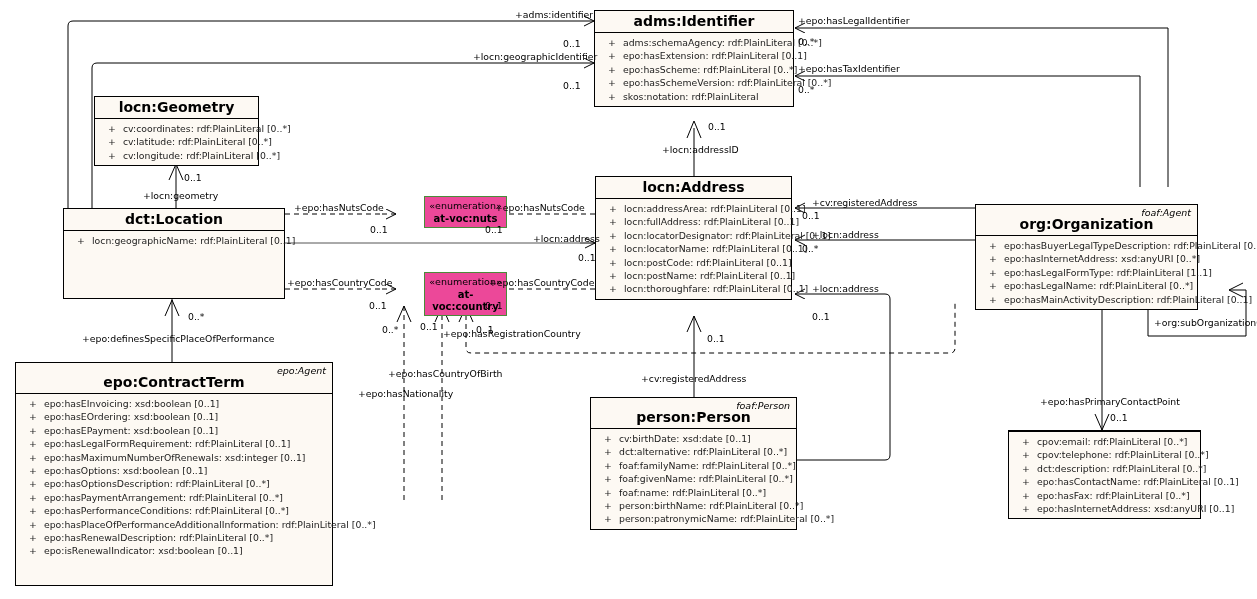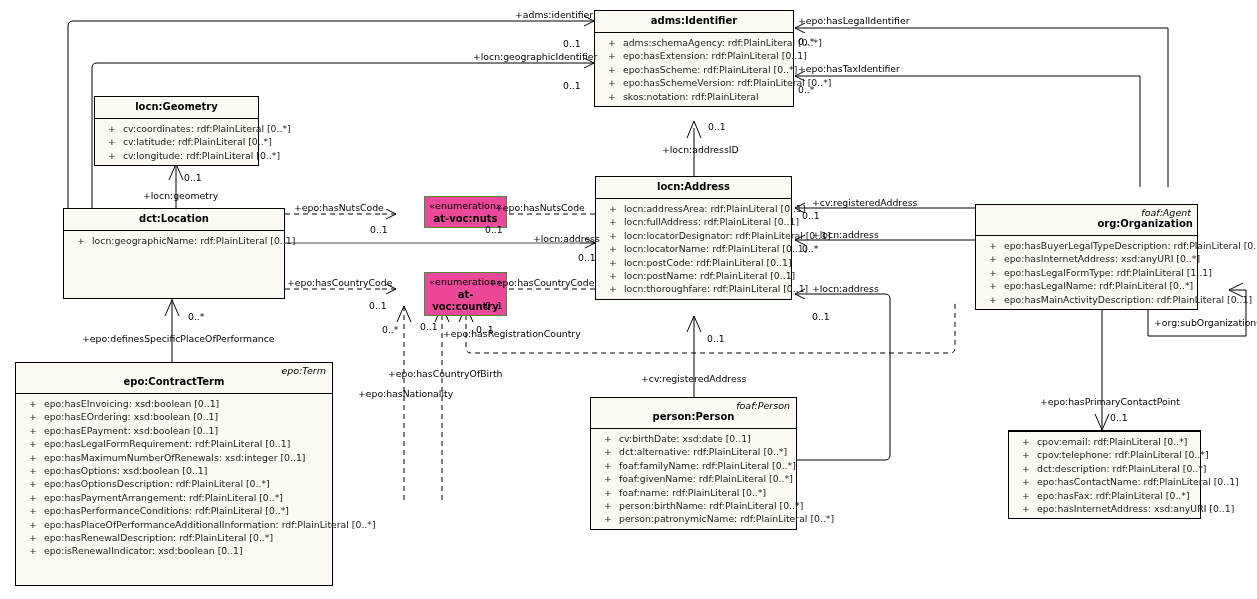--- a/index.html
+++ b/index.html
@@ -3,21 +3,21 @@
 <meta charset="utf-8">
 <style>
   html,body{margin:0;padding:0;background:#ffffff;}
   body{font-family:"DejaVu Sans","Liberation Sans",sans-serif;}
   #canvas{position:relative;width:1257px;height:599px;background:#fff;overflow:hidden;}
   svg#wires{position:absolute;left:0;top:0;width:1257px;height:599px;pointer-events:none;}
 
   .umlbox{position:absolute;background:#fdf9f3;border:1px solid #000;box-sizing:border-box;}
   .umlbox.enum{background:#ec4899;border:1px solid #4a8b3a;margin-left:28px;}
   .stereo{font-style:italic;font-size:9.5px;text-align:right;padding:2px 6px 0 0;color:#000;line-height:11px;}
-  .boxtitle{font-weight:bold;font-size:10px;text-align:center;padding:4px 4px 5px 4px;color:#000;line-height:12px;}
+  .boxtitle{font-weight:bold;font-size:14px;text-align:center;padding:4px 4px 5px 4px;color:#000;line-height:12px;}
   .enum .boxtitle{padding:3px 4px 2px 4px;font-weight:normal;font-size:9.5px;}
   .enum .boxtitle .nm{display:block;font-weight:bold;font-size:10px;margin-top:1px;}
   .divider{border-top:1px solid #000;height:0;font-size:0;}
   .attrs{padding:3px 2px 3px 2px;}
   .attr{font-size:9.3px;line-height:13.4px;color:#1b1b1b;white-space:nowrap;padding-left:4px;}
   .attr .plus{display:inline-block;width:22px;text-align:center;color:#1b1b1b;}
 
   .elabel{position:absolute;font-size:9.3px;color:#000;white-space:nowrap;line-height:11px;}
   .mult{position:absolute;font-size:9.3px;color:#000;white-space:nowrap;line-height:11px;}
 </style>
@@ -159,33 +159,33 @@
       <div class="attr"><span class="plus">+</span><span>locn:locatorDesignator: rdf:PlainLiteral [0..1]</span></div>
       <div class="attr"><span class="plus">+</span><span>locn:locatorName: rdf:PlainLiteral [0..1]</span></div>
       <div class="attr"><span class="plus">+</span><span>locn:postCode: rdf:PlainLiteral [0..1]</span></div>
       <div class="attr"><span class="plus">+</span><span>locn:postName: rdf:PlainLiteral [0..1]</span></div>
       <div class="attr"><span class="plus">+</span><span>locn:thoroughfare: rdf:PlainLiteral [0..1]</span></div>
     </div>
   </div>
 
   <div class="umlbox" style="left:975px;top:204px;width:223px;">
     <div class="stereo">foaf:Agent</div>
-    <div class="boxtitle" style="padding-top:0;text-align:right;">org:Organization</div>
+    <div class="boxtitle" style="padding-top:0;">org:Organization</div>
     <div class="divider"></div>
     <div class="attrs">
       <div class="attr"><span class="plus">+</span><span>epo:hasBuyerLegalTypeDescription: rdf:PlainLiteral [0..1]</span></div>
       <div class="attr"><span class="plus">+</span><span>epo:hasInternetAddress: xsd:anyURI [0..*]</span></div>
       <div class="attr"><span class="plus">+</span><span>epo:hasLegalFormType: rdf:PlainLiteral [1..1]</span></div>
       <div class="attr"><span class="plus">+</span><span>epo:hasLegalName: rdf:PlainLiteral [0..*]</span></div>
       <div class="attr"><span class="plus">+</span><span>epo:hasMainActivityDescription: rdf:PlainLiteral [0..1]</span></div>
     </div>
   </div>
 
   <div class="umlbox" style="left:15px;top:362px;width:318px;height:224px;">
-    <div class="stereo">epo:Term</div>
+    <div class="stereo">epo:Agent</div>
     <div class="boxtitle" style="padding-top:0;">epo:ContractTerm</div>
     <div class="divider"></div>
     <div class="attrs">
       <div class="attr"><span class="plus">+</span><span>epo:hasEInvoicing: xsd:boolean [0..1]</span></div>
       <div class="attr"><span class="plus">+</span><span>epo:hasEOrdering: xsd:boolean [0..1]</span></div>
       <div class="attr"><span class="plus">+</span><span>epo:hasEPayment: xsd:boolean [0..1]</span></div>
       <div class="attr"><span class="plus">+</span><span>epo:hasLegalFormRequirement: rdf:PlainLiteral [0..1]</span></div>
       <div class="attr"><span class="plus">+</span><span>epo:hasMaximumNumberOfRenewals: xsd:integer [0..1]</span></div>
       <div class="attr"><span class="plus">+</span><span>epo:hasOptions: xsd:boolean [0..1]</span></div>
       <div class="attr"><span class="plus">+</span><span>epo:hasOptionsDescription: rdf:PlainLiteral [0..*]</span></div>

